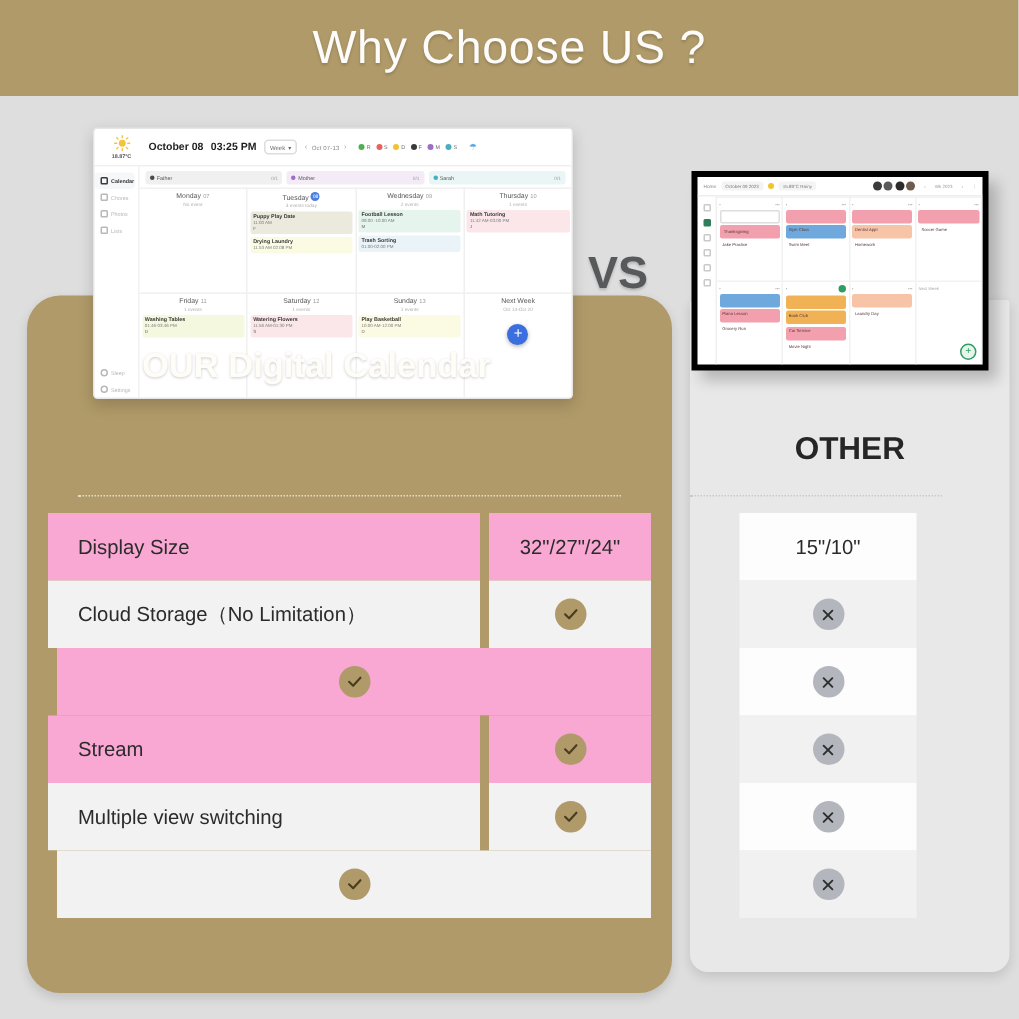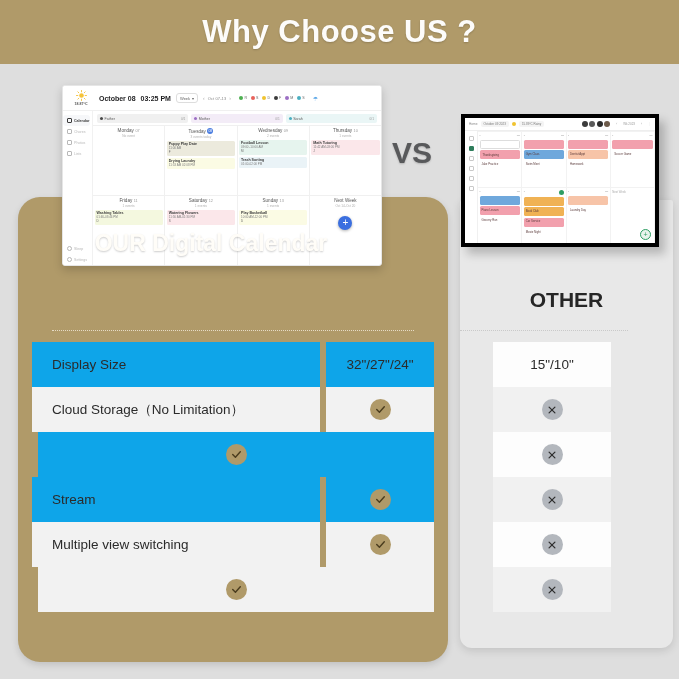--- a/index.html
+++ b/index.html
@@ -10,21 +10,21 @@
     position:relative;
   }
 
   
   #banner{
     position:absolute; left:0; top:0; width:679px; height:64px;
     background:#b09a69;
     display:flex; align-items:center; justify-content:center;
   }
   #banner-title{
-    color:#fdfcfa; font-size:31px; font-weight:bold; letter-spacing:.5px;
+    color:#fdfcfa; font-size:31px; font-weight:normal; letter-spacing:.5px;
     text-shadow:0 1px 2px rgba(0,0,0,.18);
   }
 
   
   #gold-panel{
     position:absolute; left:18px; top:197px; width:430px; height:465px;
     background:#b09a69;
     border-radius:22px 22px 22px 22px;
     box-shadow:0 3px 7px rgba(0,0,0,.13);
   }
@@ -55,21 +55,21 @@
   }
 
   
   #table-left{
     position:absolute; left:32px; top:342px; width:402px;
     display:flex; flex-direction:column;
   }
   #table-left .row{
     display:flex; height:45px; align-items:stretch;
   }
-  #table-left .row.odd  .cell { background:#0ea5e9; }
+  #table-left .row.odd  .cell { background:#f9a8d4; }
   #table-left .row.even .cell { background:#f2f2f2; }
   .cell-label{
     flex:0 0 288px; display:flex; align-items:center;
     padding-left:20px; font-size:13.5px; color:#2b2b2b;
   }
   .cell-spacer{ flex:0 0 6px; background:#b09a69 !important; }
   .cell-val{
     flex:1 1 auto; display:flex; align-items:center; justify-content:center;
     font-size:13.5px; color:#2b2b2b;
   }
@@ -90,21 +90,21 @@
     display:flex; align-items:center; justify-content:center;
     font-size:12px; line-height:1;
   }
   .badge.check{ background:#b09a69; color:#463a20; }
   .badge.cross{ background:#b3b7bd; color:#2e2e2e; font-size:11px; }
   .badge.check svg{ width:13px; height:13px; }
   .badge.cross svg{ width:10px; height:10px; }
 
   
   #vs{
-    position:absolute; left:392px; top:136px;
+    position:absolute; left:392px; top:166px;
     font-size:30px; font-weight:bold; color:#58595b;
     text-shadow:0 1px 2px rgba(0,0,0,.2);
   }
 
   
   #our-device{
     position:absolute; left:62px; top:85px; width:320px; height:181px;
     background:#ffffff;
     border:1px solid #e6e6e6;
     box-shadow:0 4px 10px rgba(0,0,0,.18);

